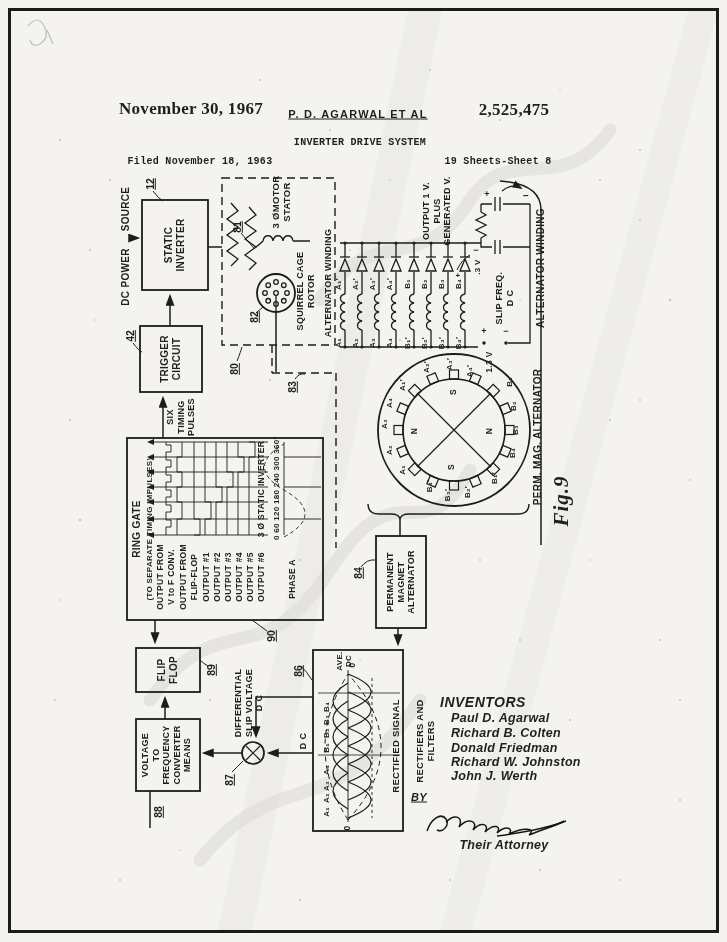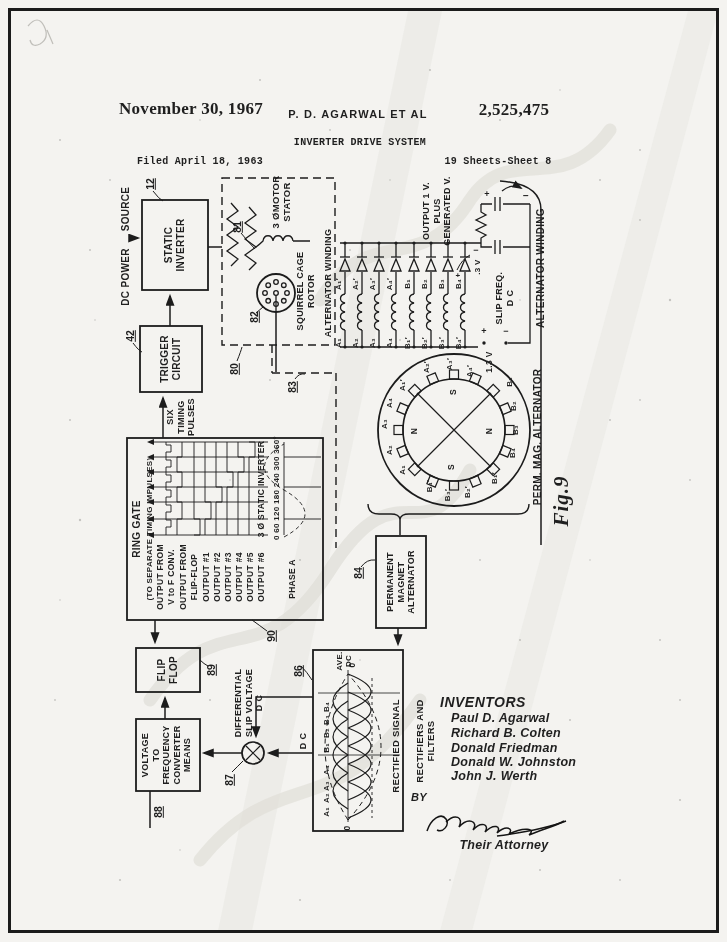--- a/index.html
+++ b/index.html
@@ -6,21 +6,21 @@
   .page{position:relative;width:727px;height:942px;background:#f4f3f0;overflow:hidden;
         font-family:"Liberation Sans","DejaVu Sans",sans-serif;}
   .frame{position:absolute;left:8px;top:8px;right:8px;bottom:9px;border:3px solid #1b1b1b;}
   svg.art{position:absolute;left:0;top:0;}
   .t{position:absolute;white-space:pre-line;text-align:center;font-weight:700;color:#1f1f1f;
      line-height:1.18;letter-spacing:.3px;}
   .h{transform:translate(-50%,-50%);}
   .r{transform:translate(-50%,-50%) rotate(-90deg);}
   .tl{text-align:left;}
   .f8{font-size:8px;}.f85{font-size:8.5px;}.f9{font-size:9px;}.f95{font-size:9.5px;}
-  .f10{font-size:10px;}.f11{font-size:11px;}.f125{font-size:12.5px;}.f14{font-size:14px;}
+  .f10{font-size:10px;}.f11{font-size:11px;text-decoration:underline;}.f125{font-size:12.5px;}.f14{font-size:14px;}
   .f17{font-size:17px;}.f21{font-size:21px;}
   .ref{font-size:10.5px;text-decoration:underline;letter-spacing:0;}
   .serif{font-family:"Liberation Serif","DejaVu Serif",serif;}
   .tw{font-family:"Liberation Mono","DejaVu Sans Mono",monospace;font-weight:700;}
   .it{font-style:italic;}
   .ls1{letter-spacing:1.2px;}
 </style>
 </head>
 <body>
 
@@ -255,21 +255,21 @@
       </g>
     </g>
   </svg>
 
   <div class="frame"></div>
 
   <span class="t h serif f17" style="left:191px;top:109px">November 30, 1967</span>
   <span class="t h f11 ls1" style="left:358px;top:114px">P. D. AGARWAL ET AL</span>
   <span class="t h serif f17" style="left:514px;top:110px">2,525,475</span>
   <span class="t h tw f10" style="left:360px;top:143px">INVERTER DRIVE SYSTEM</span>
-  <span class="t h tw f10" style="left:200px;top:162px">Filed April 18, 1963</span>
+  <span class="t h tw f10" style="left:200px;top:162px">Filed November 18, 1963</span>
   <span class="t h tw f10" style="left:498px;top:162px">19 Sheets-Sheet 8</span>
 
   <span class="t r f10" style="left:126px;top:277px">DC POWER</span>
   <span class="t r f10" style="left:126px;top:209px">SOURCE</span>
   <span class="t r f10" style="left:175px;top:245px">STATIC
 INVERTER</span>
   <span class="t r ref" style="left:150px;top:184px">12</span>
   <span class="t r f10" style="left:171px;top:359px">TRIGGER
 CIRCUIT</span>
   <span class="t r ref" style="left:130px;top:336px">42</span>
@@ -393,18 +393,18 @@
   <span class="t r f8" style="left:327px;top:720px">B₃</span>
   <span class="t r f8" style="left:327px;top:707px">B₄</span>
   <span class="t r f95" style="left:396px;top:746px">RECTIFIED SIGNAL</span>
   <span class="t r f95" style="left:425px;top:741px">RECTIFIERS AND
 FILTERS</span>
 
   <span class="t h it f14" style="left:483px;top:702px;letter-spacing:.5px">INVENTORS</span>
   <span class="t tl it f125" style="left:451px;top:711px">Paul D. Agarwal</span>
   <span class="t tl it f125" style="left:451px;top:726px">Richard B. Colten</span>
   <span class="t tl it f125" style="left:451px;top:741px">Donald Friedman</span>
-  <span class="t tl it f125" style="left:451px;top:755px">Donald W. Johnston</span>
+  <span class="t tl it f125" style="left:451px;top:755px">Richard W. Johnston</span>
   <span class="t tl it f125" style="left:451px;top:769px">John J. Werth</span>
   <span class="t h it f11" style="left:419px;top:797px">BY</span>
   <span class="t h it f125" style="left:504px;top:845px">Their Attorney</span>
 
 </div>
 
 </body></html>

